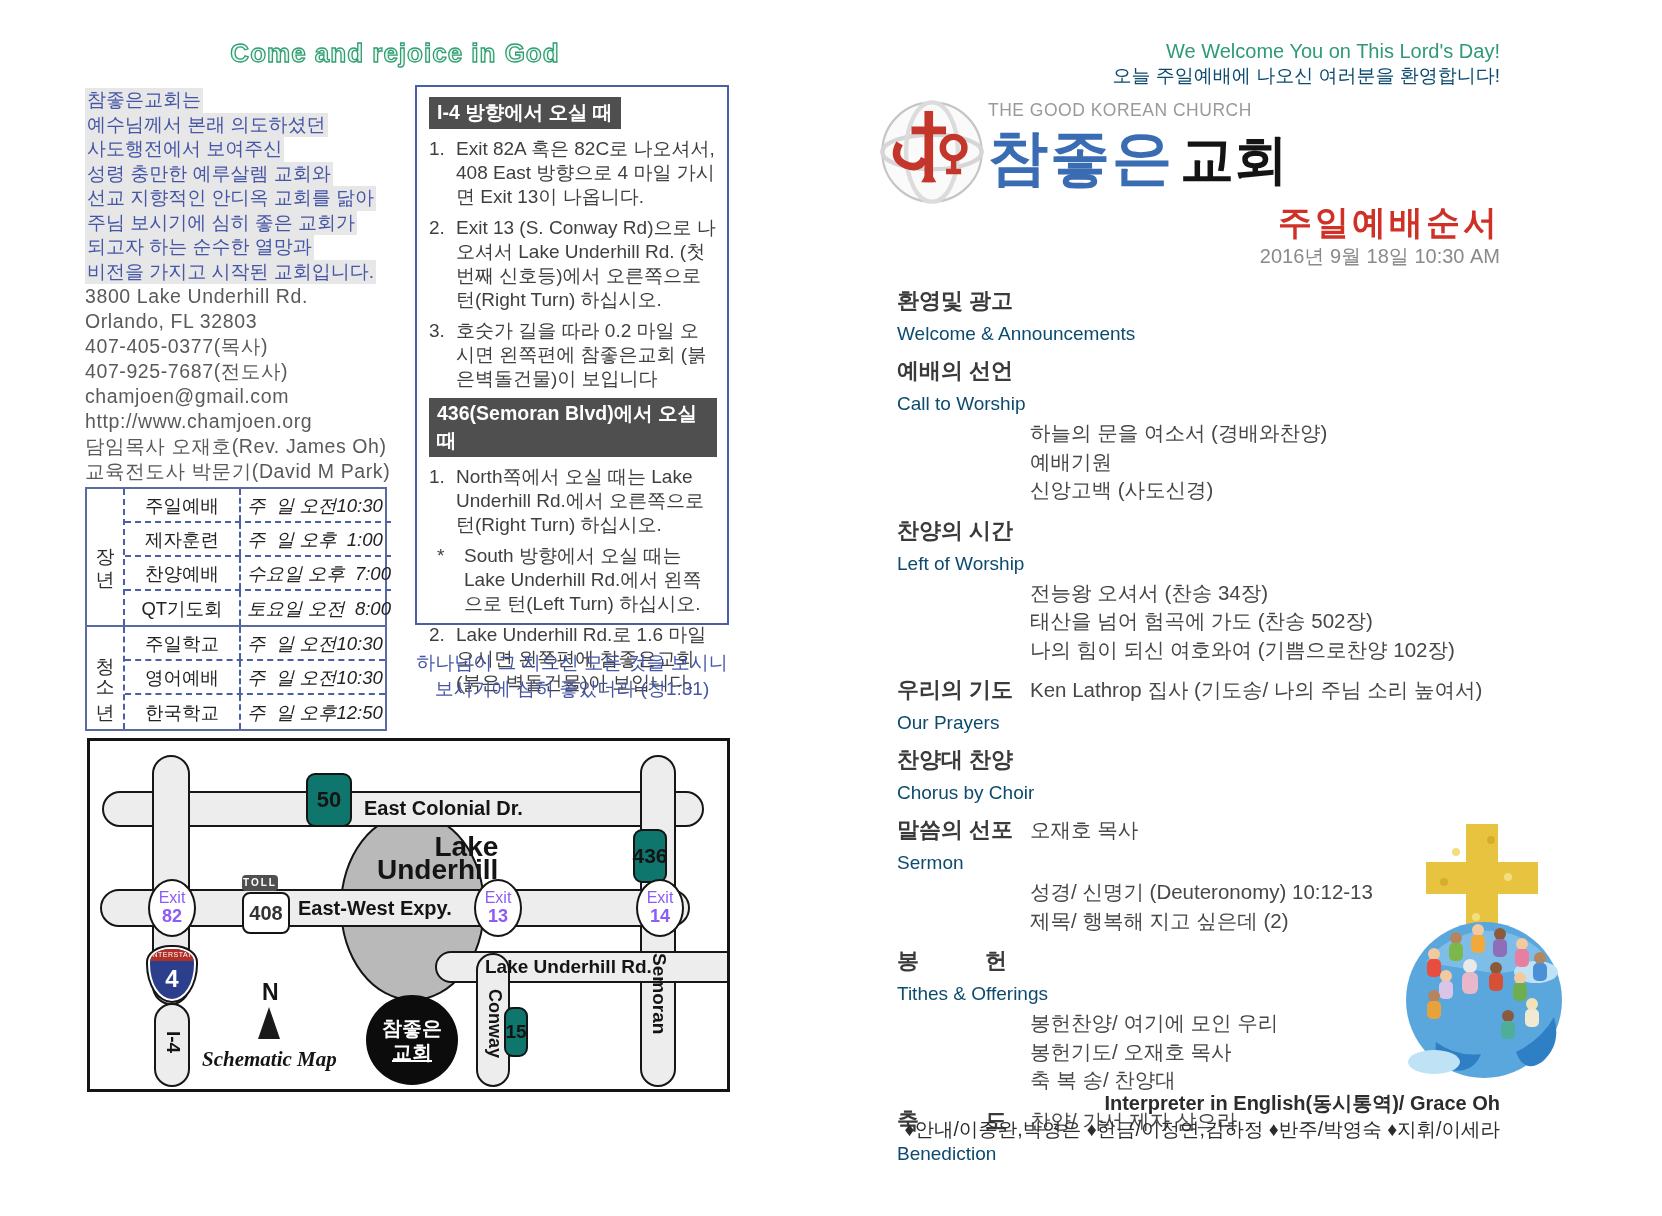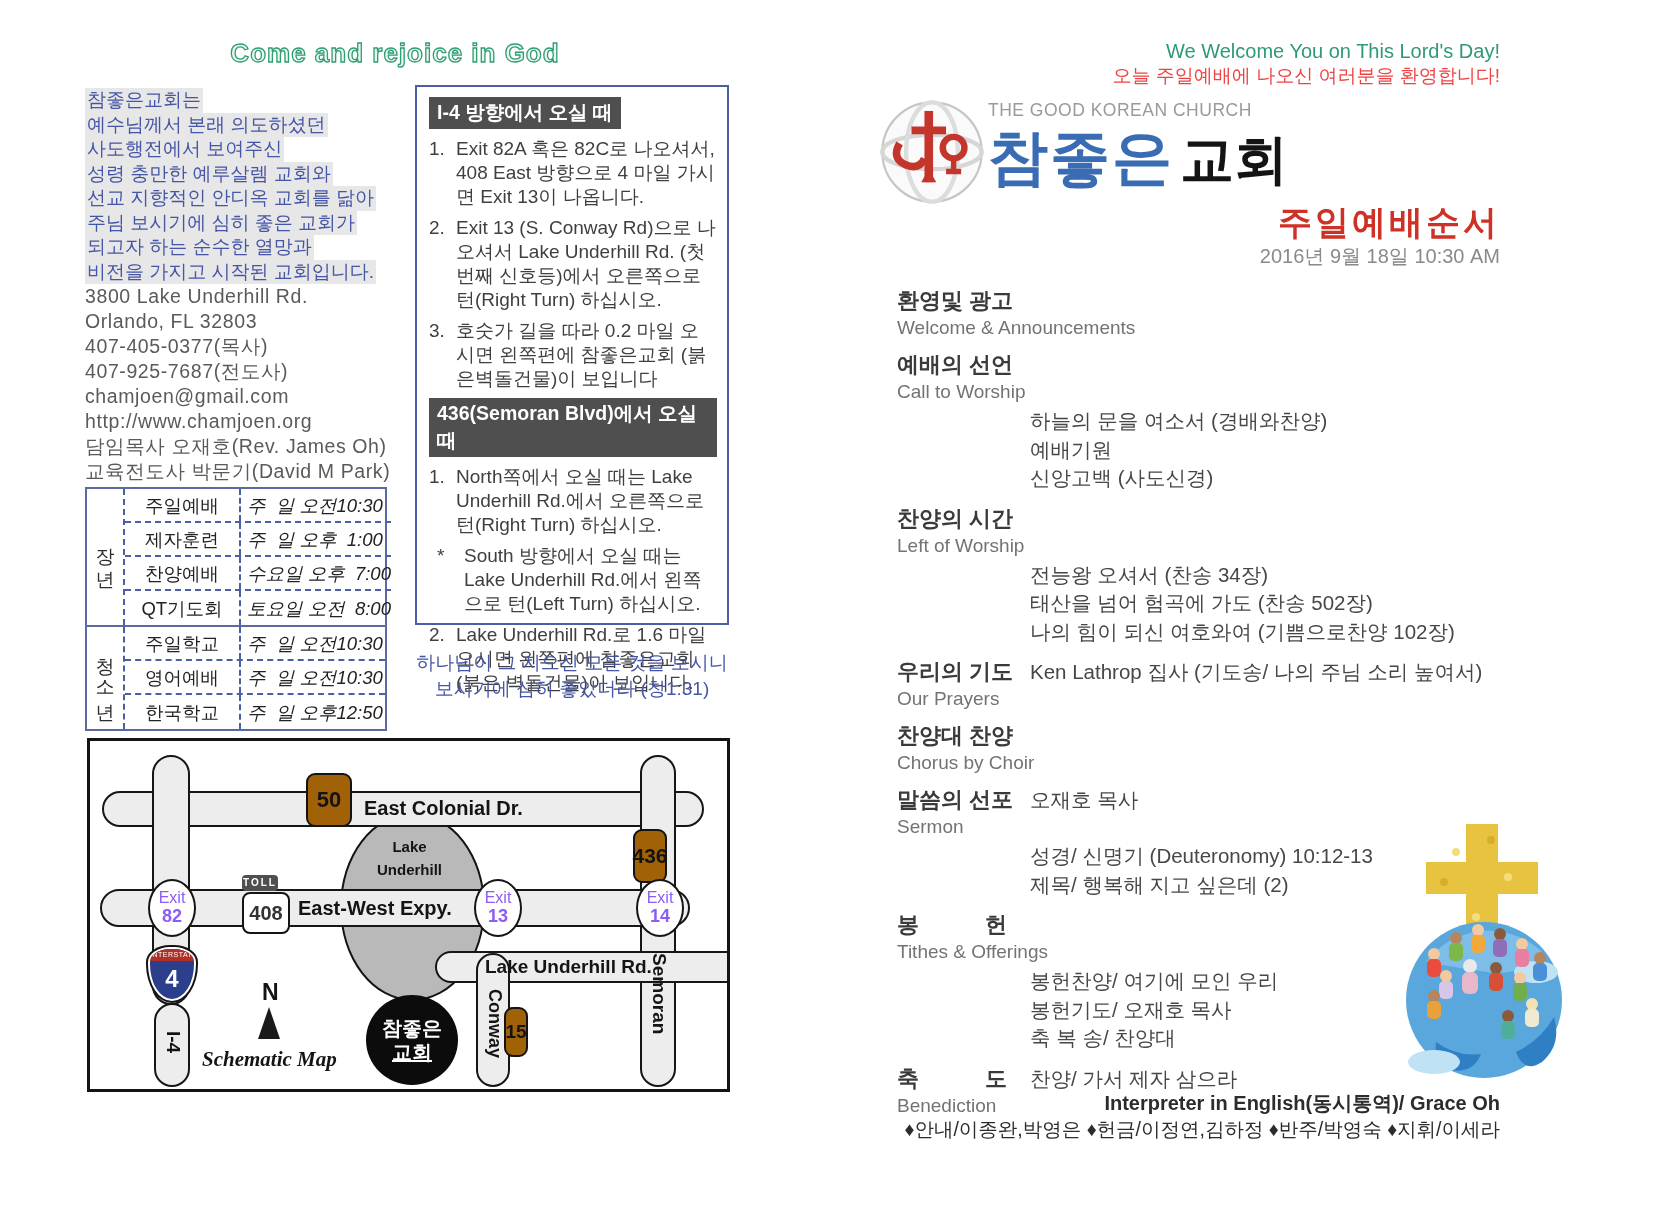--- a/index.html
+++ b/index.html
@@ -40,50 +40,50 @@
   .dir-item .txt { flex:1; }
   .dir-item.sub { padding-left:8px; }
 
   .verse { left:415px; top:650px; width:314px; text-align:center;
     font-size:19px; line-height:26px; color:#4656a6; }
 
   
   .map { left:87px; top:738px; width:643px; height:354px; border:3px solid #141414;
     background:#fff; overflow:hidden; }
   .road { position:absolute; background:#ededed; border:2px solid #161616; }
-  .shield { position:absolute; background:#a16207; border:2.5px solid #141414; border-radius:9px;
+  .shield { position:absolute; background:#0f766e; border:2.5px solid #141414; border-radius:9px;
     display:flex; align-items:center; justify-content:center;
     font-weight:bold; color:#141414; z-index:3; }
   .exitoval { position:absolute; background:#fff; border:2.5px solid #141414; border-radius:50%;
     display:flex; flex-direction:column; align-items:center; justify-content:center;
     line-height:1.05; color:#8b5cf6; z-index:3; }
   .exitoval .e1 { font-size:16px; }
   .exitoval .e2 { font-size:18px; font-weight:bold; }
   .maplabel { position:absolute; font-weight:bold; color:#141414; z-index:3; white-space:nowrap; }
   .vtext { writing-mode:vertical-rl; }
 
   
   .welcome-en { right:162px; top:40px; text-align:right; font-size:20px; color:#2f9a74; }
-  .welcome-ko { right:162px; top:63px; text-align:right; font-size:19px; color:#ef4444; }
+  .welcome-ko { right:162px; top:63px; text-align:right; font-size:19px; color:#0c4a6e; }
 
   .logo-name-en { left:988px; top:100px; font-size:17.5px; color:#9a9a9a; letter-spacing:0.5px; }
   .logo-name-ko { left:988px; top:118px; display:flex; align-items:baseline; }
   .logo-ko-blue { font-size:60px; font-weight:900; color:#3a6cb3; letter-spacing:2px; }
   .logo-ko-black { font-size:54px; font-weight:900; color:#141414; margin-left:6px; }
 
   .svc-title { right:162px; top:200px; text-align:right; font-size:34px; font-weight:bold;
     color:#cf3126; letter-spacing:3px; }
   .svc-date { right:162px; top:243px; text-align:right; font-size:20px; color:#8a8a8a; }
 
   .order { left:897px; top:286px; width:612px; }
   .sec { margin-bottom:11px; }
   .sec-head { display:flex; align-items:baseline; }
   .sec-ko { min-width:133px; font-size:22px; font-weight:bold; color:#3a3a3a; white-space:pre; }
   .sec-lead { font-size:20.5px; color:#474747; }
-  .sec-en { font-size:19px; color:#737373; margin-top:1px; }
+  .sec-en { font-size:19px; color:#0c4a6e; margin-top:7px; }
   .sec-items { margin-left:133px; font-size:20.5px; color:#474747; line-height:28.5px; margin-top:4px; }
 
   .footer1 { right:162px; top:1090px; text-align:right; font-size:20px; font-weight:bold; color:#2c2c2c; }
   .footer2 { right:162px; top:1116px; text-align:right; font-size:19.5px; color:#2c2c2c; }
 
   .illus { left:1396px; top:822px; }
 </style>
 </head>
 <body>
 
@@ -192,21 +192,21 @@
        border:2.5px solid #141414;border-radius:50%;z-index:1;"></div>
 
   <div class="road" style="left:12px;top:50px;width:602px;height:36px;border-radius:18px;z-index:2;"></div>
   <div class="road" style="left:62px;top:14px;width:38px;height:250px;border-radius:19px;z-index:2;"></div>
   <div class="road" style="left:550px;top:14px;width:36px;height:332px;border-radius:18px;z-index:2;"></div>
   <div class="road" style="left:10px;top:148px;width:590px;height:38px;border-radius:19px;z-index:2;"></div>
   <div class="road" style="left:345px;top:210px;width:298px;height:32px;border-radius:16px 0 0 16px;z-index:2;"></div>
   <div class="road" style="left:386px;top:212px;width:34px;height:134px;border-radius:17px;z-index:2;"></div>
   <div class="road" style="left:64px;top:262px;width:36px;height:84px;border-radius:18px;z-index:2;"></div>
 
-  <div class="maplabel" style="left:287px;top:94px;font-size:15px;text-align:center;line-height:23px;">
+  <div class="maplabel" style="left:287px;top:94px;font-size:28px;text-align:right;line-height:23px;">
     <div>Lake</div>
     <div>Underhill</div>
   </div>
 
   <div class="shield" style="left:216px;top:32px;width:46px;height:54px;font-size:22px;">
       <span>50</span>
     </div>
   <div class="maplabel" style="left:274px;top:56px;font-size:20px;">East Colonial Dr.</div>
 
   <div class="shield" style="left:543px;top:88px;width:34px;height:54px;font-size:21px;">

